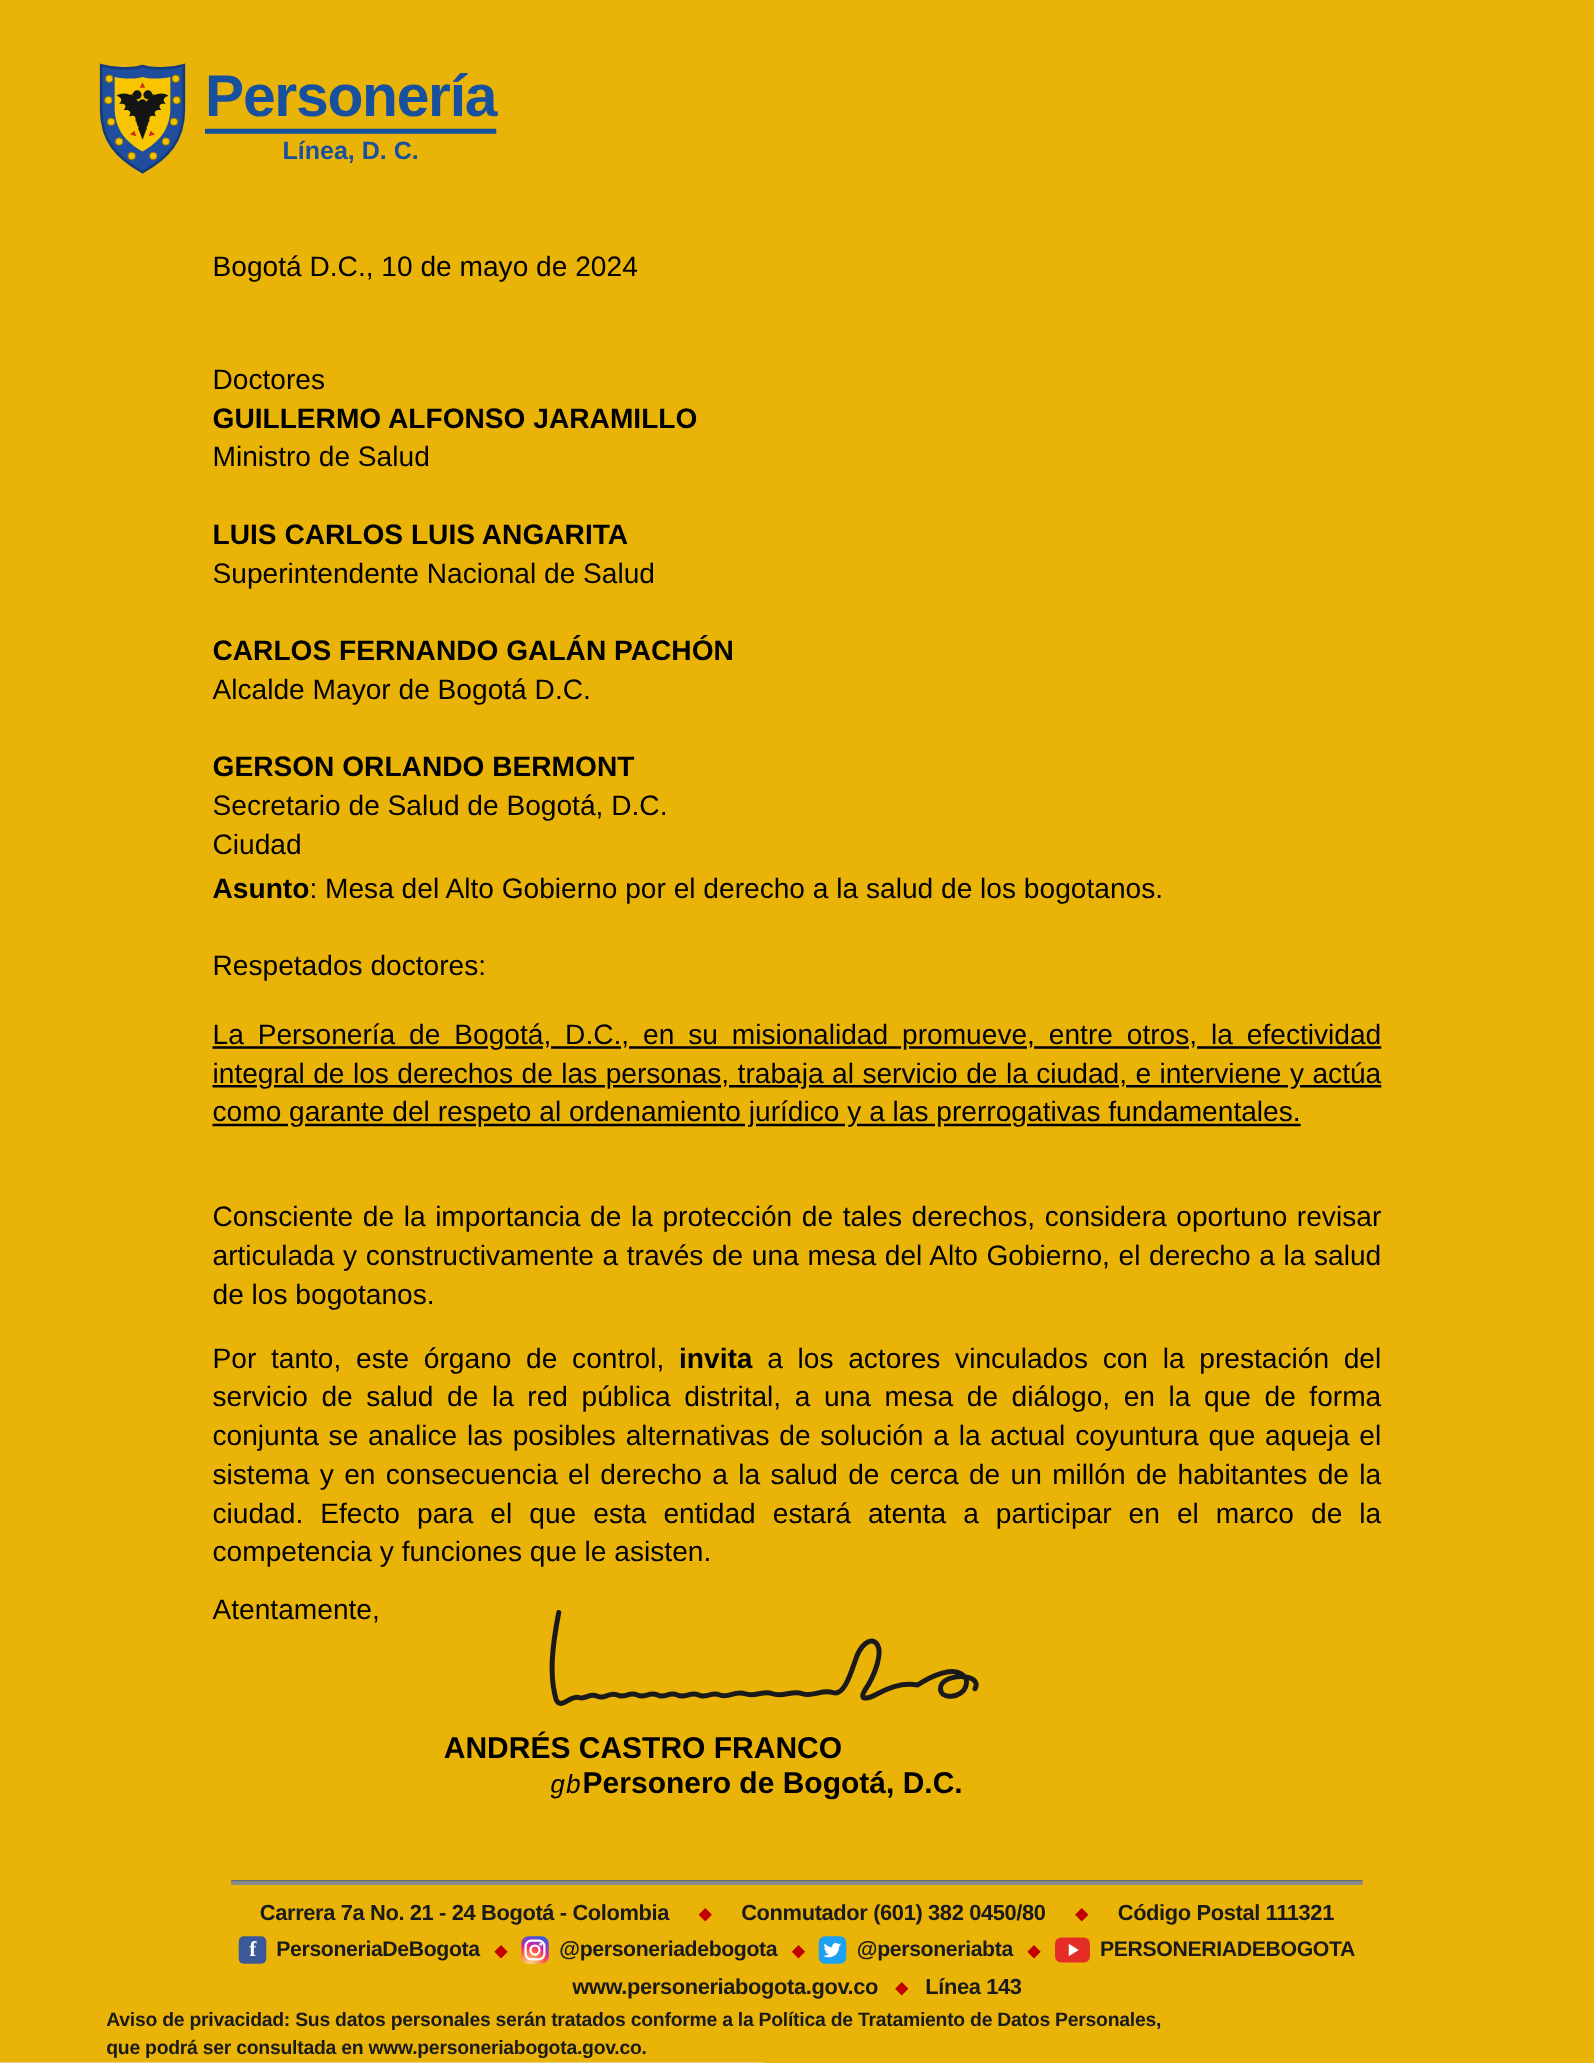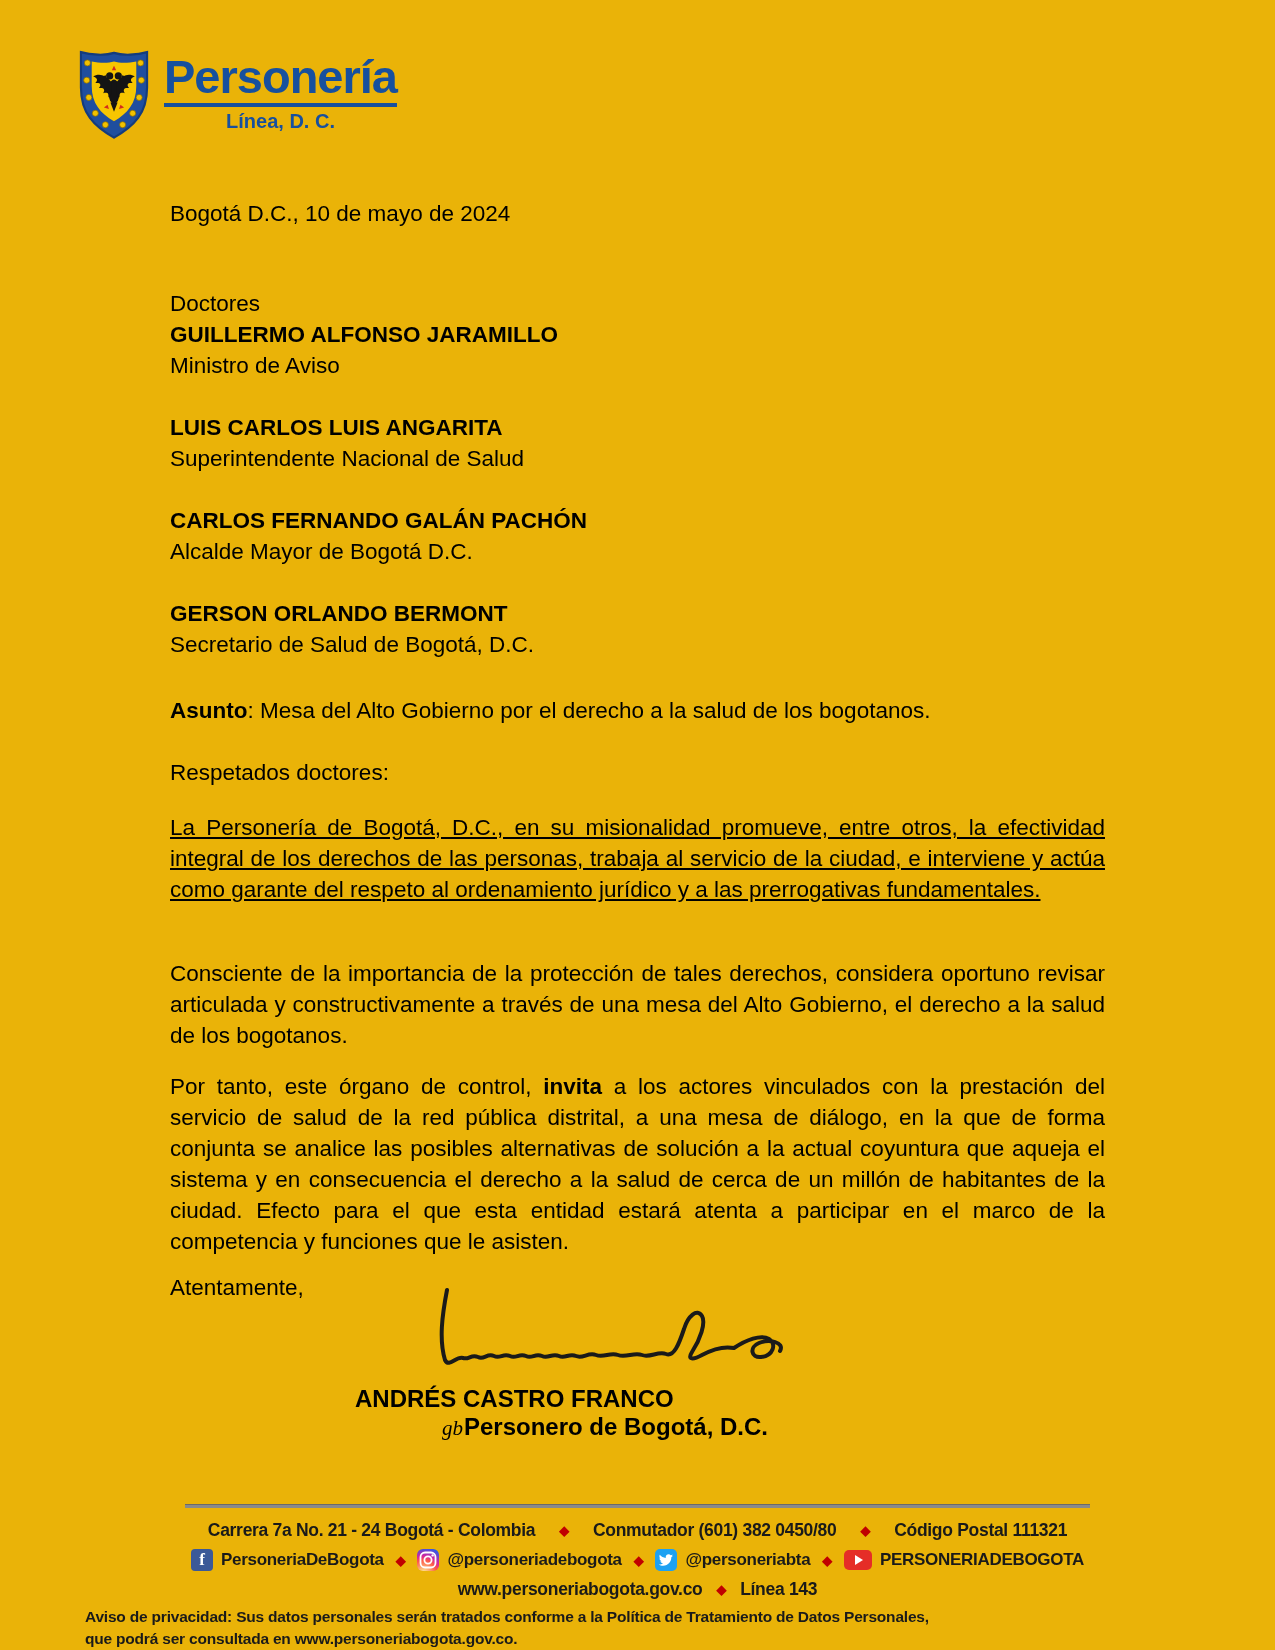--- a/index.html
+++ b/index.html
@@ -27,21 +27,21 @@
   .blk p{margin:0;}
   .b{font-weight:bold;}
   .just{text-align:justify;}
   .gap{height:31px;}
   
   .sig-scribble{position:absolute;left:415px;top:1282px;width:390px;height:106px;}
   .sig-name{position:absolute;left:355px;top:1384px;width:500px;text-align:left;
             font-size:24px;font-weight:bold;line-height:29px;}
   .sig-title{position:absolute;left:355px;top:1412px;width:500px;text-align:center;
              font-size:24px;font-weight:bold;line-height:29px;}
-  .monogram{font-family:Liberation Serif, serif;font-style:italic;font-weight:normal;
+  .monogram{font-family:Liberation Mono, monospace;font-style:italic;font-weight:normal;
             font-size:21px;margin-right:1px;}
   
   .footer-rule{position:absolute;left:185px;top:1504px;width:905px;height:3px;
                background:#8a8a8a;border-top:1px solid #6a6a6a;}
   .f-line{position:absolute;left:85px;width:1105px;display:flex;justify-content:center;
           align-items:center;font-weight:bold;color:#1a1a1a;letter-spacing:-0.3px;}
   .f1{top:1520px;font-size:17.5px;gap:24px;}
   .f2{top:1549px;font-size:17px;gap:12px;}
   .f3{top:1579px;font-size:17.5px;gap:14px;}
   .diamond{color:#c00000;font-size:13px;line-height:1;}
@@ -102,30 +102,31 @@
       <div class="wordmark">Personería</div>
       <div class="sublabel">Línea, D. C.</div>
     </div>
   </div>
 
   <div class="blk" style="top:198px;">Bogotá D.C., 10 de mayo de 2024</div>
 
   <div class="blk" style="top:288px;">
     <p>Doctores</p>
     <p class="b">GUILLERMO ALFONSO JARAMILLO</p>
-    <p>Ministro de Aviso</p>
+    <p>Ministro de Salud</p>
     <div class="gap"></div>
     <p class="b">LUIS CARLOS LUIS ANGARITA</p>
     <p>Superintendente Nacional de Salud</p>
     <div class="gap"></div>
     <p class="b">CARLOS FERNANDO GALÁN PACHÓN</p>
     <p>Alcalde Mayor de Bogotá D.C.</p>
     <div class="gap"></div>
     <p class="b">GERSON ORLANDO BERMONT</p>
     <p>Secretario de Salud de Bogotá, D.C.</p>
+    <p>Ciudad</p>
   </div>
 
   <div class="blk" style="top:695px;">
     <span class="b">Asunto</span><span>: Mesa del Alto Gobierno por el derecho a la salud de los bogotanos.</span>
   </div>
 
   <div class="blk" style="top:757px;">Respetados doctores:</div>
 
   <div class="blk just" style="top:812px;text-decoration:underline;">La Personería de Bogotá, D.C., en su misionalidad promueve, entre otros, la efectividad integral de los derechos de las personas, trabaja al servicio de la ciudad, e interviene y actúa como garante del respeto al ordenamiento jurídico y a las prerrogativas fundamentales.</div>
 

